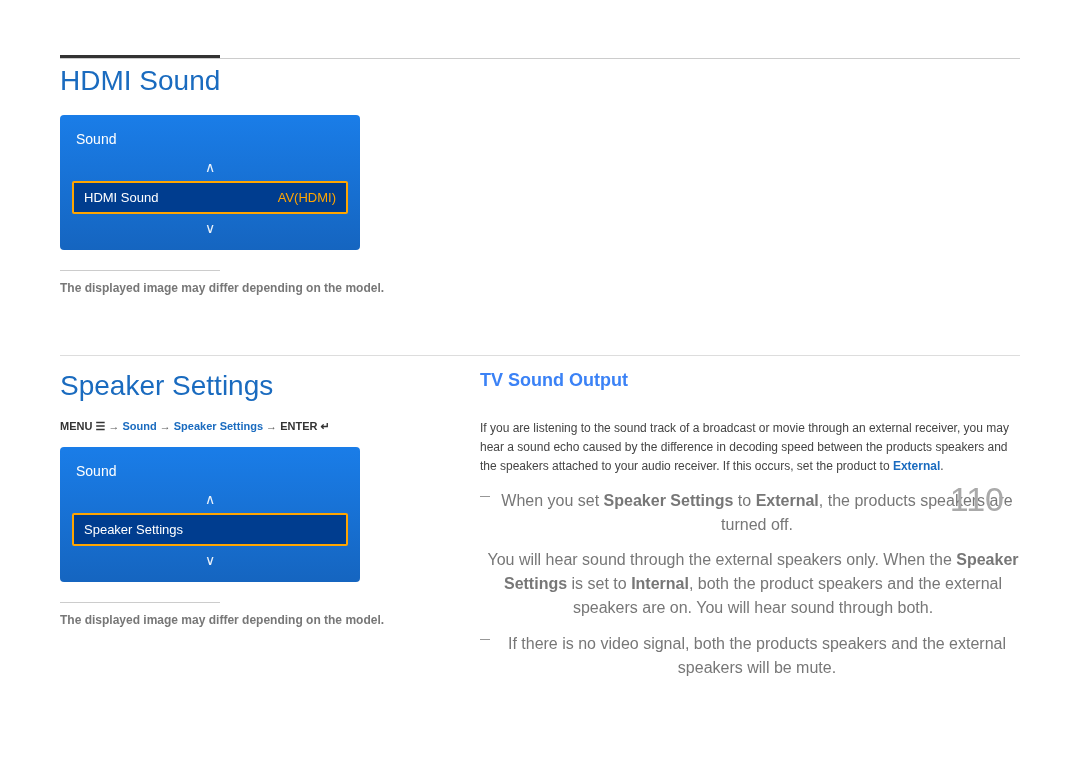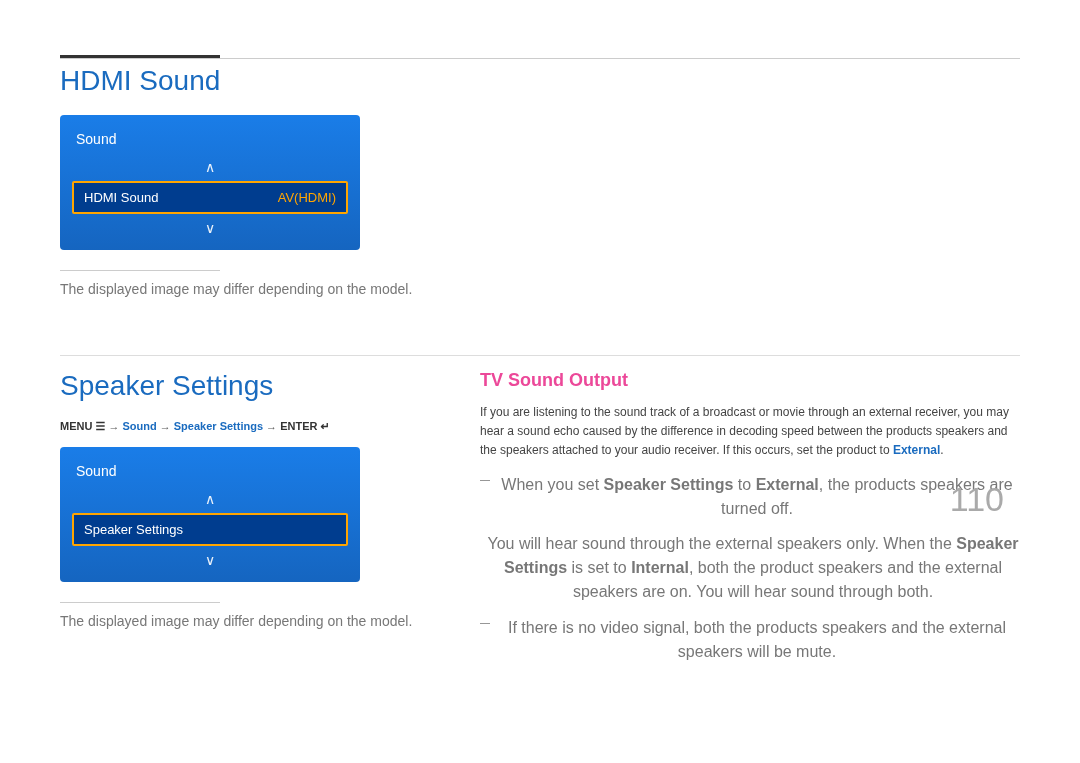--- a/index.html
+++ b/index.html
@@ -127,23 +127,24 @@
     
     .section-divider {
       width: 160px;
       height: 1px;
       background: #cccccc;
       margin-bottom: 10px;
     }
 
     
     .note-text {
-      font-size: 14px;
+      font-size: 12px;
       color: #777777;
       margin-bottom: 0;
+      font-weight: bold;
     }
 
     
     .desc-text {
       font-size: 12px;
       color: #444444;
       line-height: 1.6;
       margin-bottom: 12px;
     }
 
@@ -183,22 +184,22 @@
     .speaker-section-right {
       position: absolute;
       left: 480px;
       top: 370px;
       right: 60px;
     }
 
     .subsection-title {
       font-size: 18px;
       font-weight: bold;
-      color: #ec4899;
-      margin-bottom: 12px;
+      color: #3b82f6;
+      margin-bottom: 28px;
     }
 
     .small-note {
       font-size: 16px;
       color: #777777;
       line-height: 1.5;
       margin-bottom: 6px;
       text-align: center;
     }
 

